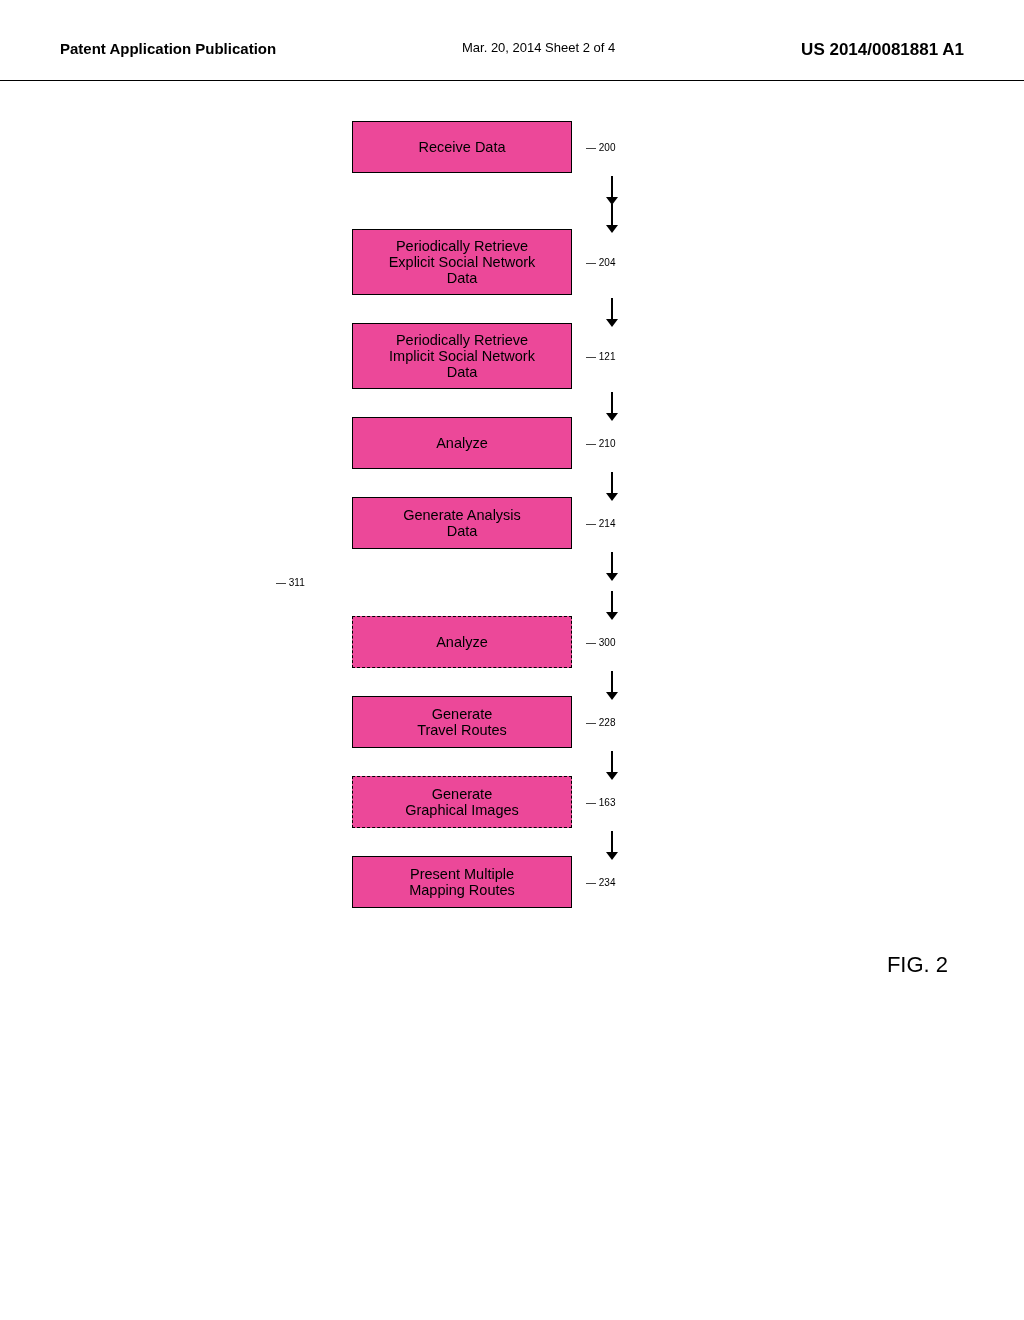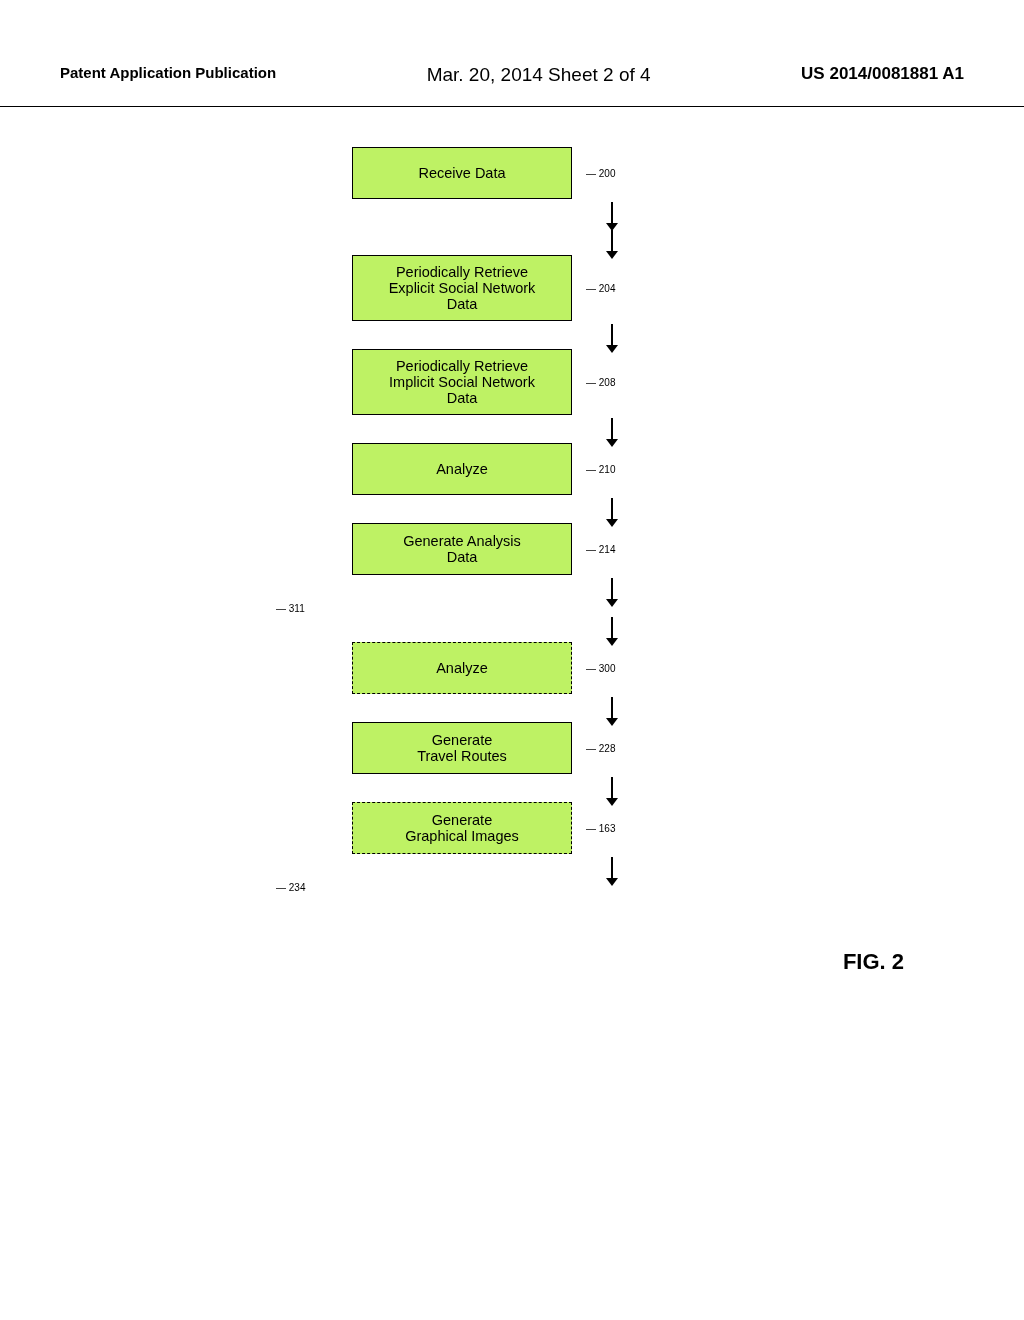--- a/index.html
+++ b/index.html
@@ -13,28 +13,27 @@
       position: relative;
     }
 
     
     .header {
       display: flex;
       justify-content: space-between;
       align-items: flex-start;
       padding: 40px 60px 20px 60px;
       border-bottom: 1px solid #000;
-      margin-top: 24px;
     }
     .header-left {
       font-size: 15px;
       font-weight: bold;
     }
     .header-center {
-      font-size: 19px;
+      font-size: 13px;
     }
     .header-right {
       font-size: 17px;
       font-weight: bold;
     }
 
     
     .diagram-area {
       display: flex;
       flex-direction: column;
@@ -54,21 +53,21 @@
     .flow-box {
       width: 220px;
       min-height: 52px;
       border: 1.5px solid #000;
       display: flex;
       align-items: center;
       justify-content: center;
       text-align: center;
       font-size: 14.5px;
       padding: 8px 10px;
-      background: #bef264;
+      background: #ec4899;
       position: relative;
       margin-left: 90px;
     }
 
     .flow-box.dashed {
       border-style: dashed;
     }
 
     .flow-label {
       font-size: 10px;
@@ -101,23 +100,23 @@
       transform: translateX(-50%);
       border-left: 6px solid transparent;
       border-right: 6px solid transparent;
       border-top: 8px solid #000;
     }
 
     
     .fig-label {
       text-align: right;
       font-size: 22px;
-      font-weight: bold;
-      padding-right: 120px;
-      margin-top: 16px;
+      font-weight: normal;
+      padding-right: 76px;
+      margin-top: 4px;
     }
   </style>
 </head>
 <body>
 
 <div class="header">
   <div class="header-left">Patent Application Publication</div>
   <div class="header-center">Mar. 20, 2014  Sheet 2 of 4</div>
   <div class="header-right">US 2014/0081881 A1</div>
 </div>
@@ -135,21 +134,21 @@
     </div>
     <div class="flow-row">
       <div class="flow-box">Periodically Retrieve<br>Explicit Social Network<br>Data</div>
       <div class="flow-label">— 204</div>
     </div>
     <div class="arrow-container">
       <div class="arrow-line"></div>
     </div>
     <div class="flow-row">
       <div class="flow-box">Periodically Retrieve<br>Implicit Social Network<br>Data</div>
-      <div class="flow-label">— 208</div>
+      <div class="flow-label">— 121</div>
     </div>
     <div class="arrow-container">
       <div class="arrow-line"></div>
     </div>
     <div class="flow-row">
       <div class="flow-box">Analyze</div>
       <div class="flow-label">— 210</div>
     </div>
     <div class="arrow-container">
       <div class="arrow-line"></div>
@@ -182,17 +181,18 @@
       <div class="arrow-line"></div>
     </div>
     <div class="flow-row">
       <div class="flow-box dashed">Generate<br>Graphical Images</div>
       <div class="flow-label">— 163</div>
     </div>
     <div class="arrow-container">
       <div class="arrow-line"></div>
     </div>
     <div class="flow-row">
+      <div class="flow-box">Present Multiple<br>Mapping Routes</div>
       <div class="flow-label">— 234</div>
     </div>
   </div>
 
 <div class="fig-label">FIG. 2</div>
 
 </body></html>

